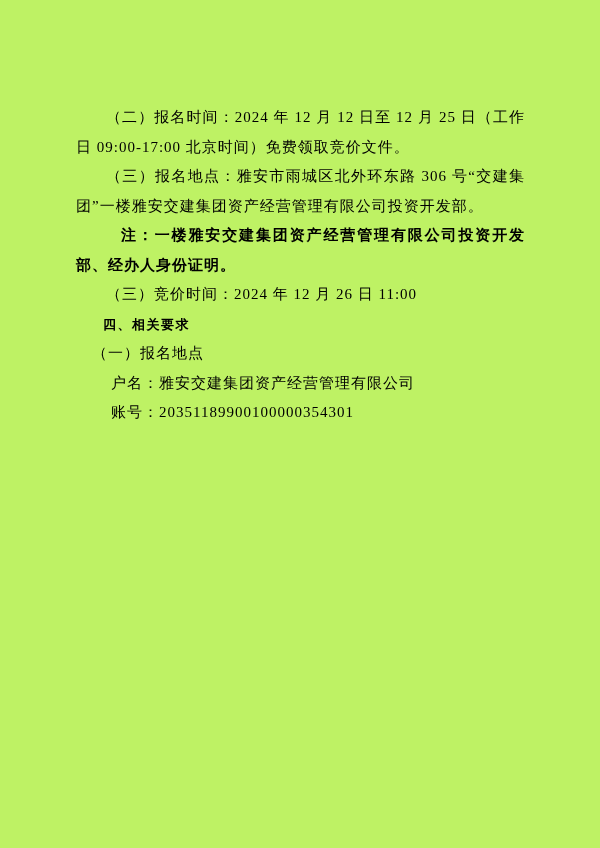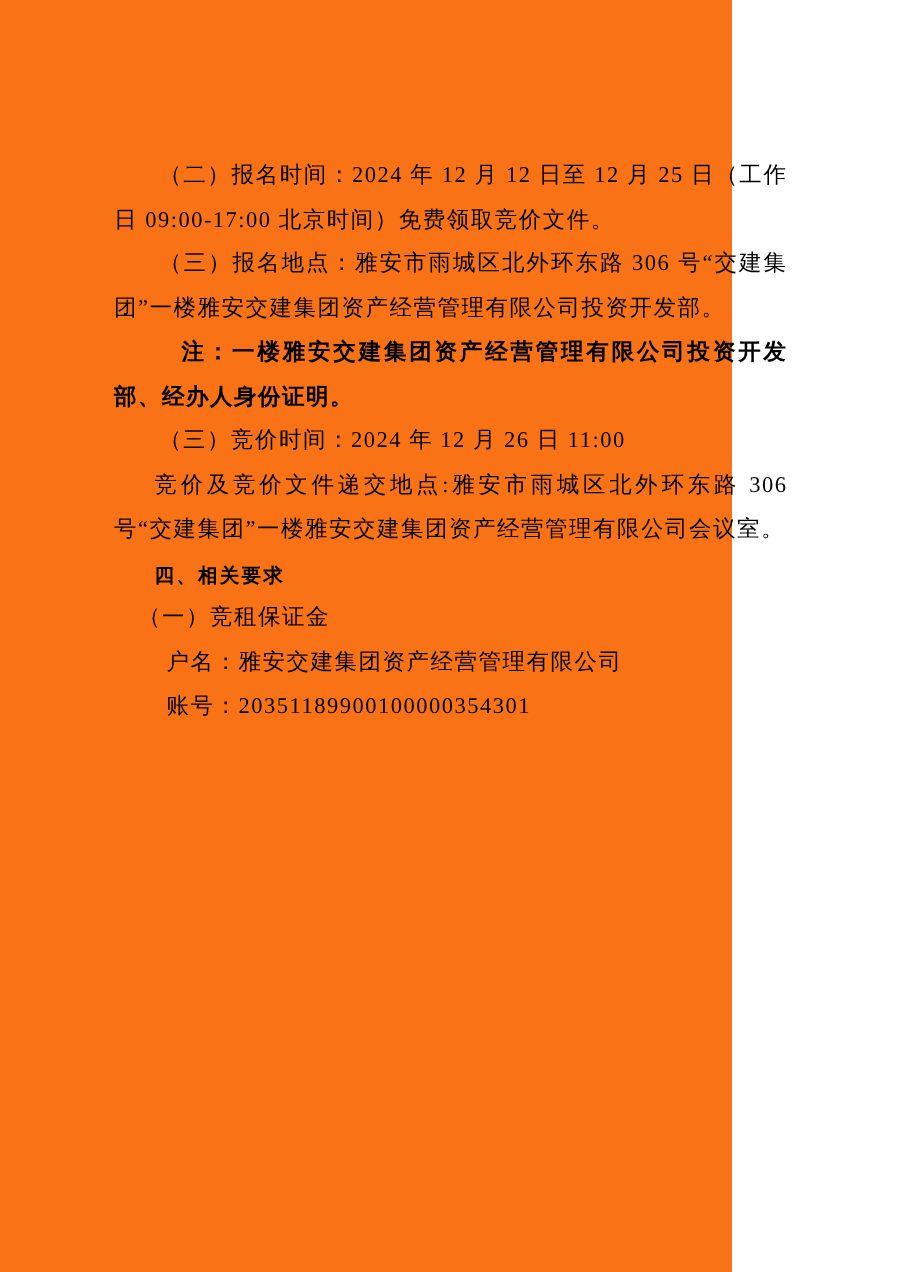--- a/index.html
+++ b/index.html
@@ -12,23 +12,23 @@
     height: 848px;
     position: relative;
     overflow: hidden;
     font-family: "Liberation Serif", serif;
     color: #000000;
   }
   .doc-page {
     position: absolute;
     left: 0;
     top: 0;
-    width: 488px;
+    width: 600px;
     height: 848px;
-    background: #f97316;
+    background: #bef264;
   }
   .doc-body {
     position: absolute;
     left: 76px;
     top: 103px;
     width: 449px;
   }
   .para {
     margin: 0;
     padding: 0;
@@ -59,19 +59,18 @@
 </head>
 <body>
 
 <div class="doc-page">
   <main class="doc-body">
 
   <p class="para ind-std"><span class="seg-regular">（二）报名时间：2024 年 12 月 12 日至 12 月 25 日（工作日 09:00-17:00 北京时间）免费领取竞价文件。</span></p>
       <p class="para ind-std"><span class="seg-regular">（三）报名地点：雅安市雨城区北外环东路 306 号“交建集团”一楼雅安交建集团资产经营管理有限公司投资开发部。</span></p>
       <p class="para ind-note"><span class="seg-bold">注：一楼雅安交建集团资产经营管理有限公司投资开发部、经办人身份证明。</span></p>
       <p class="para ind-std"><span class="seg-regular">（三）竞价时间：2024 年 12 月 26 日 11:00</span></p>
-      <p class="para ind-mid"><span class="seg-regular">竞价及竞价文件递交地点:雅安市雨城区北外环东路 306 号“交建集团”一楼雅安交建集团资产经营管理有限公司会议室。</span></p>
       <p class="para ind-head style-heading"><span class="seg-bold">四、相关要求</span></p>
-      <p class="para ind-sub"><span class="seg-regular">（一）竞租保证金</span></p>
+      <p class="para ind-sub"><span class="seg-regular">（一）报名地点</span></p>
       <p class="para ind-std2"><span class="seg-regular">户名：雅安交建集团资产经营管理有限公司</span></p>
       <p class="para ind-std2"><span class="seg-regular">账号：20351189900100000354301</span></p>
     </main>
 </div>
 
 </body></html>

